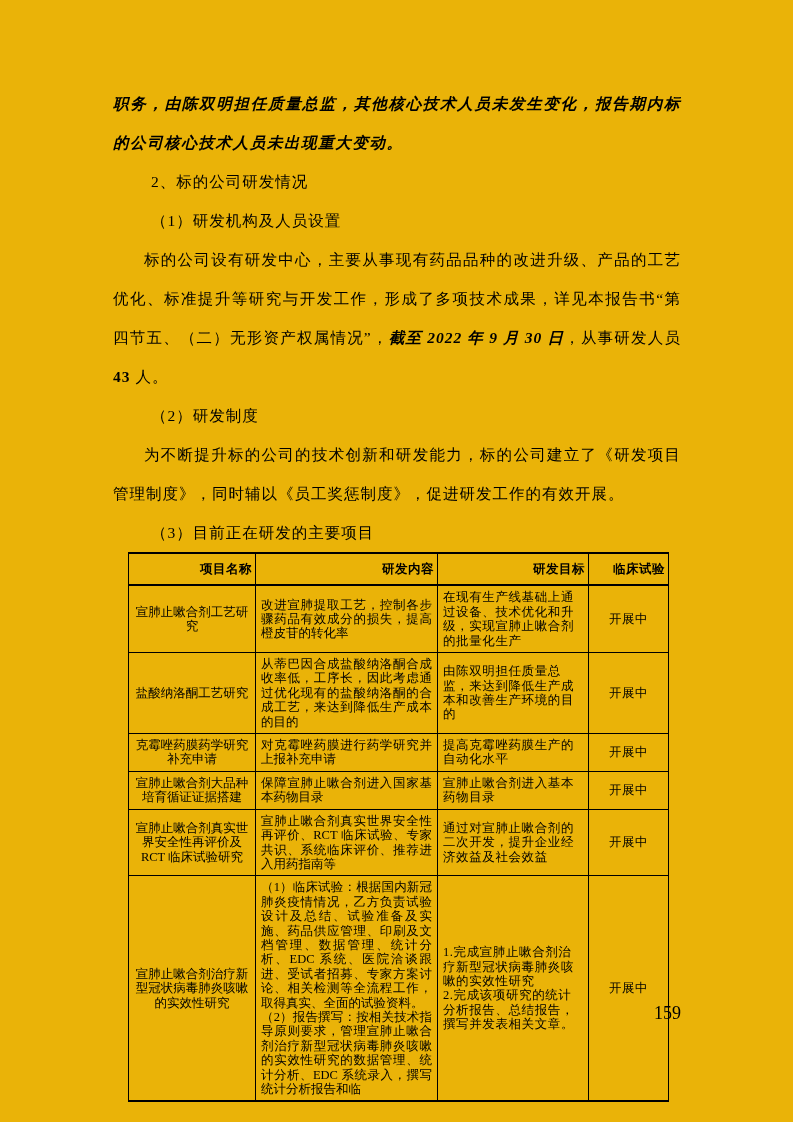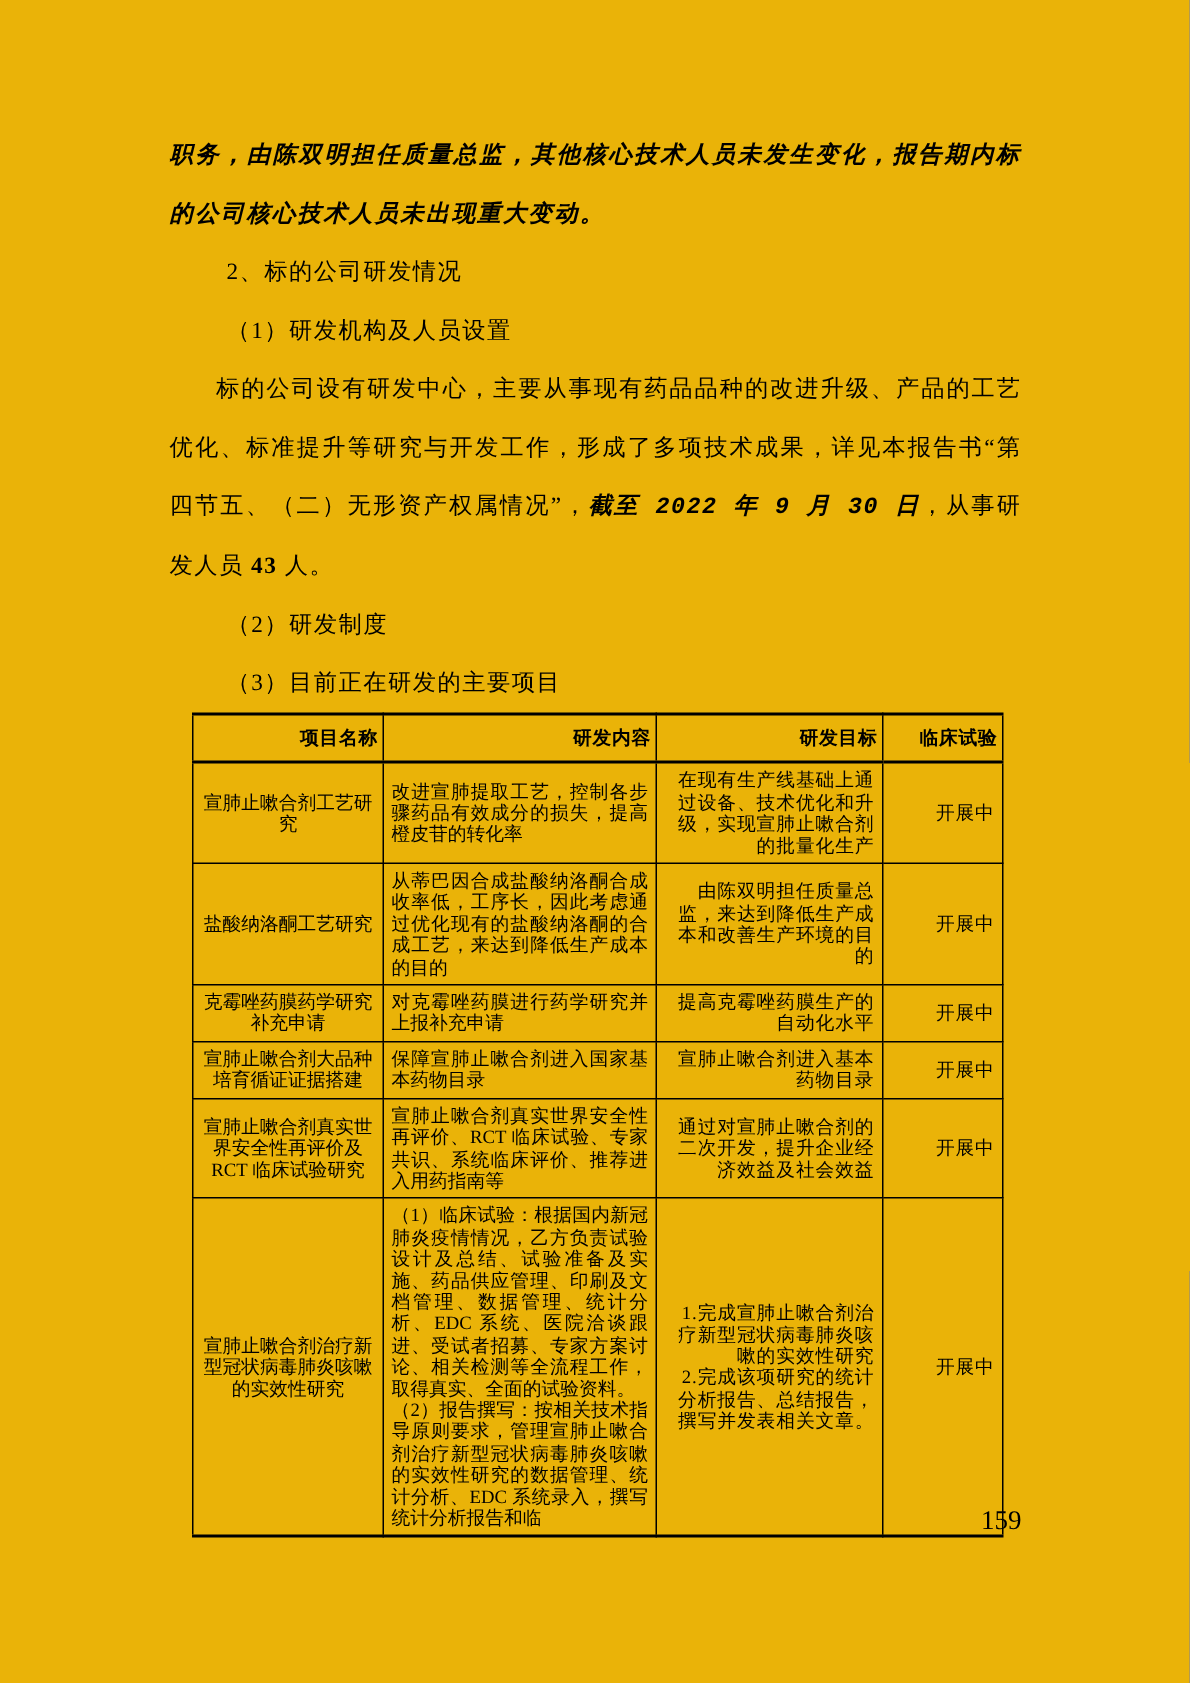--- a/index.html
+++ b/index.html
@@ -30,21 +30,21 @@
   .para-carryover {
     font-weight: bold;
     font-style: italic;
     letter-spacing: 1.6px;
   }
   .para-indent { text-indent: 2em; }
   .heading {
     padding-left: 2.45em;
     letter-spacing: 1px;
   }
-  .seg-bold-italic { font-weight: bold; font-style: italic; font-family: Liberation Mono, monospace; }
+  .seg-bold-italic { font-weight: bold; font-style: italic; }
   .seg-bold { font-weight: bold; }
   table.projects {
     margin-left: 15px;
     margin-top: 0;
     width: 540px;
     border-collapse: collapse;
     table-layout: fixed;
     font-size: 12.5px;
     line-height: 14.4px;
   }
@@ -58,22 +58,22 @@
     text-align: right;
     padding: 8px 3px;
     letter-spacing: 0.5px;
   }
   table.projects td {
     vertical-align: middle;
     padding: 4px 5px;
   }
   td.c-name { text-align: center; }
   td.c-content { text-align: justify; white-space: pre-line; }
-  td.c-goal { text-align: right; white-space: pre-line; letter-spacing: 0.6px; }
-  td.c-status { text-align: right; letter-spacing: 0.5px; }
+  td.c-goal { text-align: left; white-space: pre-line; letter-spacing: 0.6px; }
+  td.c-status { text-align: center; letter-spacing: 0.5px; }
   .page-number {
     position: absolute;
     left: 654px;
     top: 1003px;
     font-size: 18px;
   }
 </style>
 </head>
 <body>
 
@@ -83,20 +83,21 @@
     <p class="para para-carryover">职务，由陈双明担任质量总监，其他核心技术人员未发生变化，报告期内标的公司核心技术人员未出现重大变动。</p>
 
     <p class="heading">2、标的公司研发情况</p>
 
     <p class="heading">（1）研发机构及人员设置</p>
 
     <p class="para para-indent"><span>标的公司设有研发中心，主要从事现有药品品种的改进升级、产品的工艺优化、标准提升等研究与开发工作，形成了多项技术成果，详见本报告书“第四节五、（二）无形资产权属情况”，</span><span class="seg-bold-italic">截至 2022 年 9 月 30 日</span><span>，从事研发人员 </span><span class="seg-bold">43</span><span> 人。</span></p>
 
     <p class="heading">（2）研发制度</p>
 
+    <p class="para para-indent">为不断提升标的公司的技术创新和研发能力，标的公司建立了《研发项目管理制度》，同时辅以《员工奖惩制度》，促进研发工作的有效开展。</p>
 
     <p class="heading">（3）目前正在研发的主要项目</p>
 
     <table class="projects">
       <colgroup>
         <col style="width:127px">
         <col style="width:182px">
         <col style="width:151px">
         <col style="width:80px">
       </colgroup>

